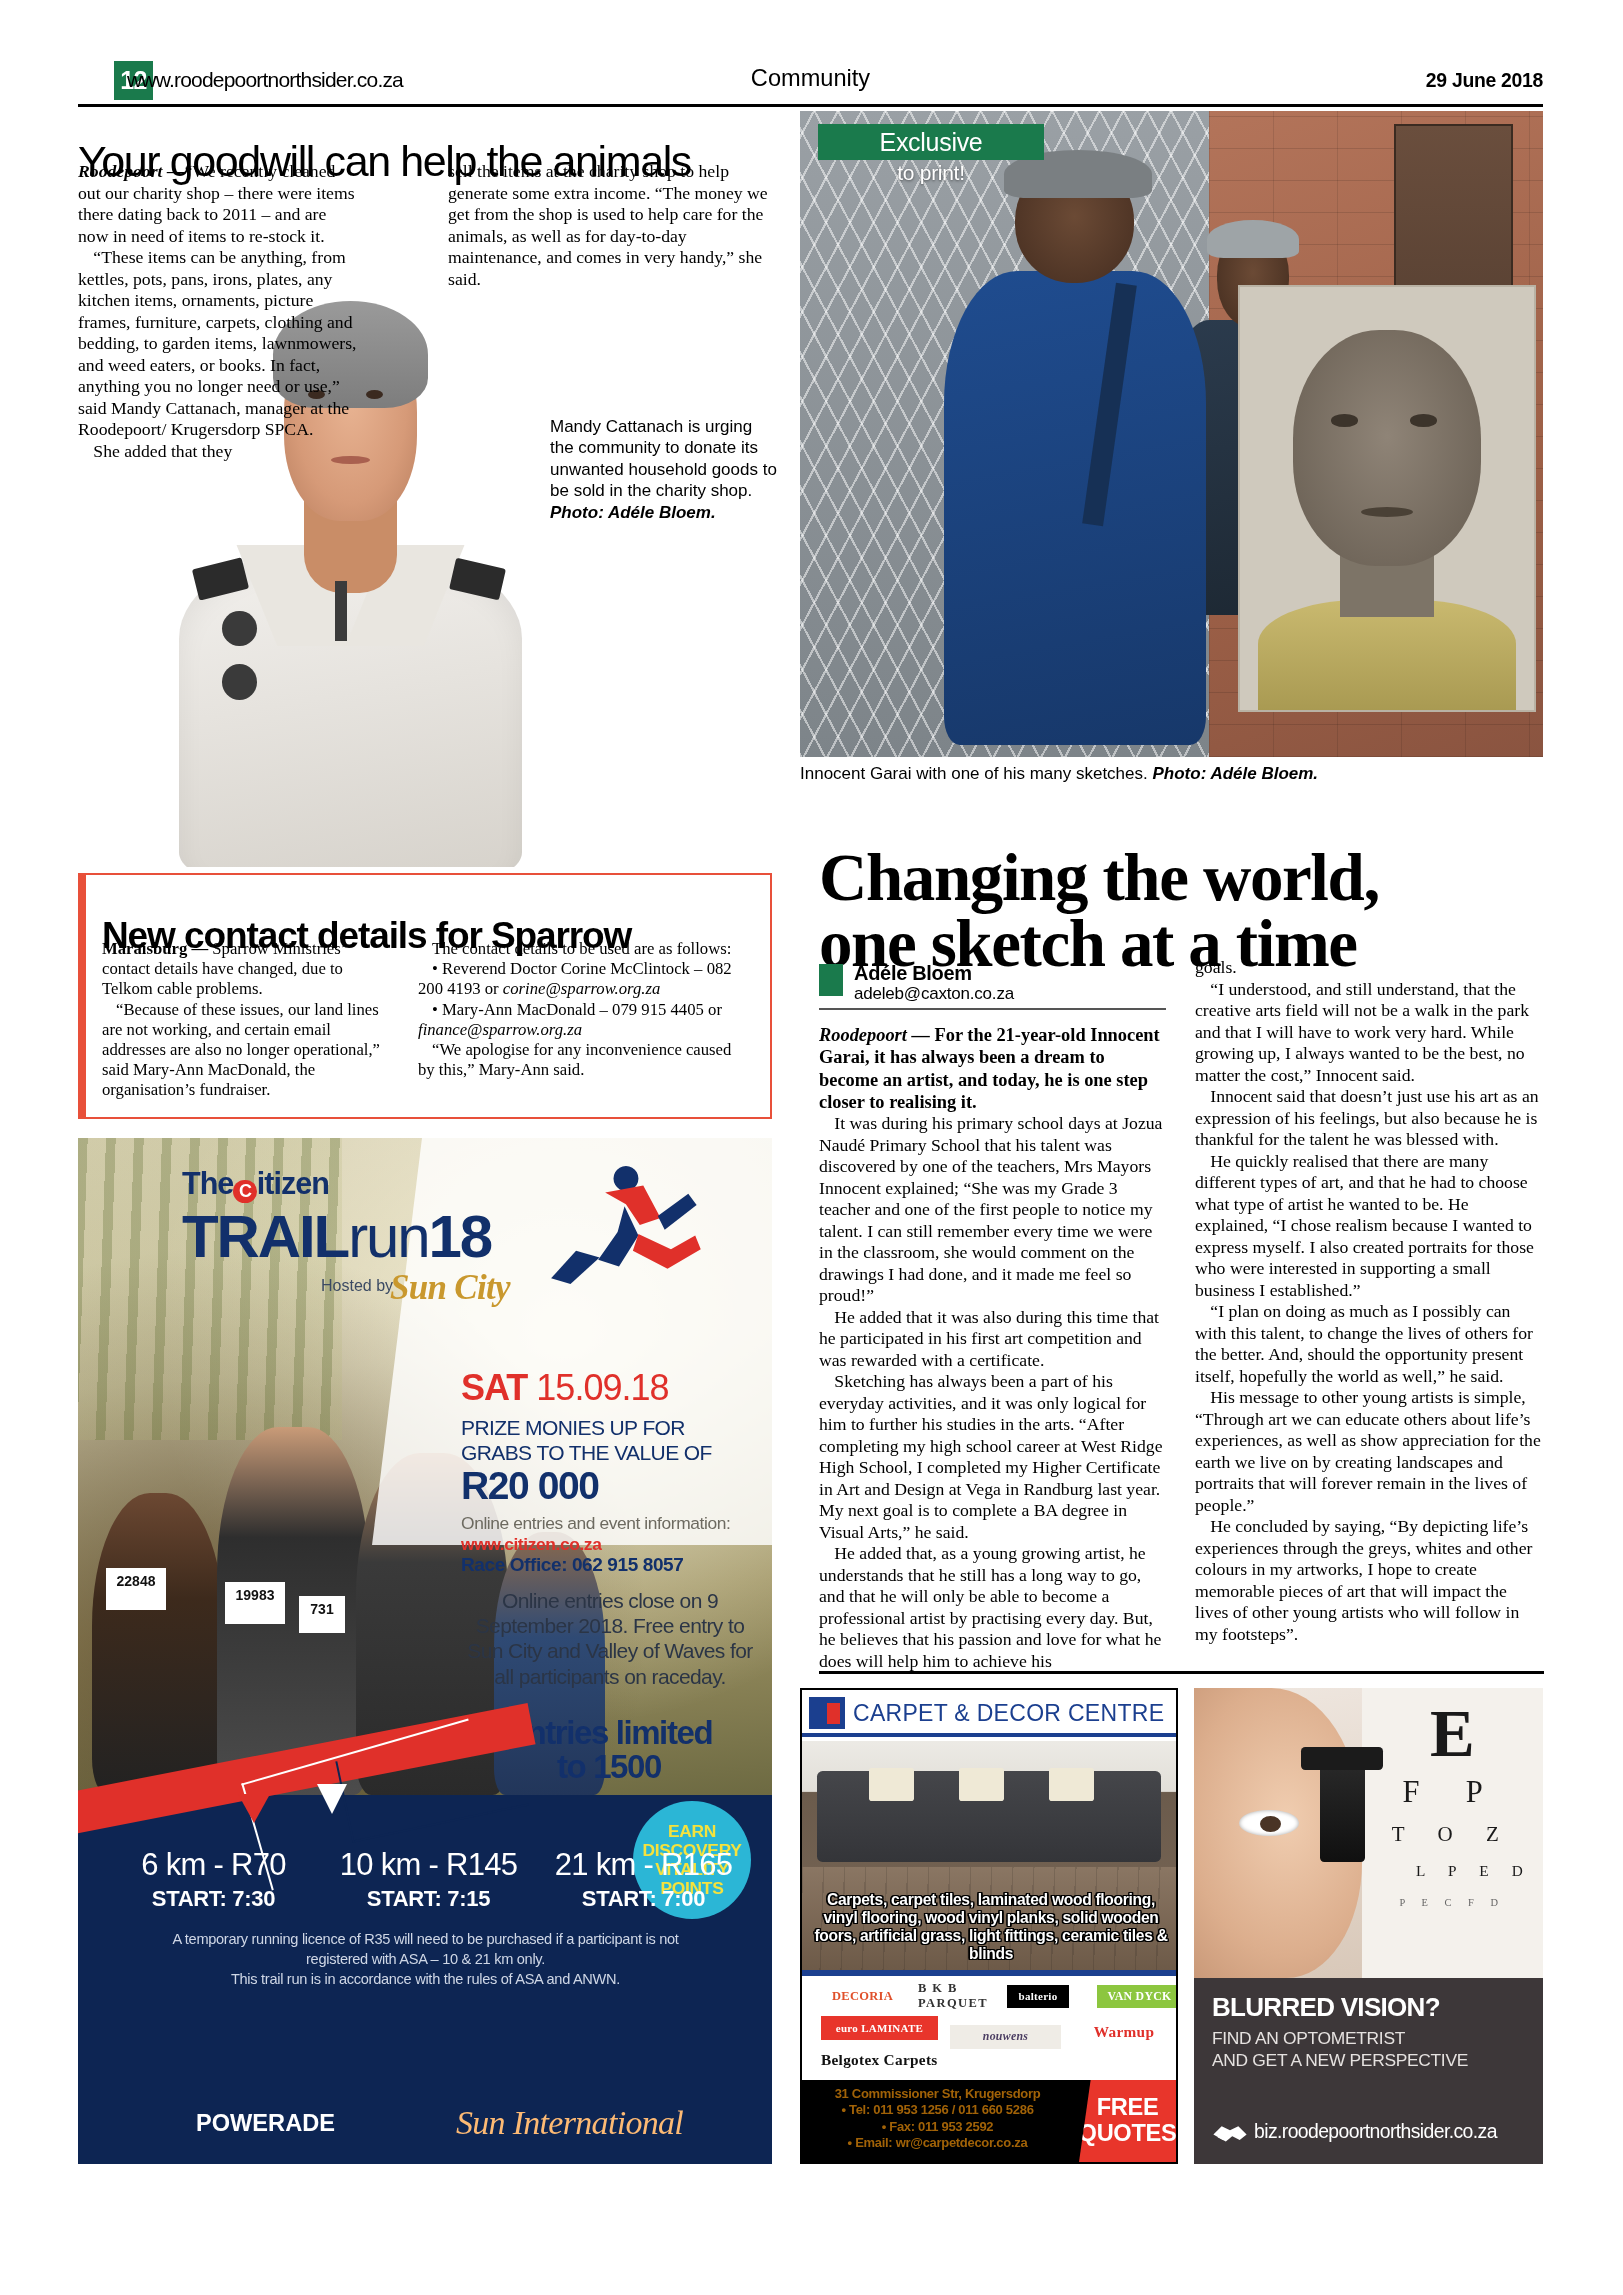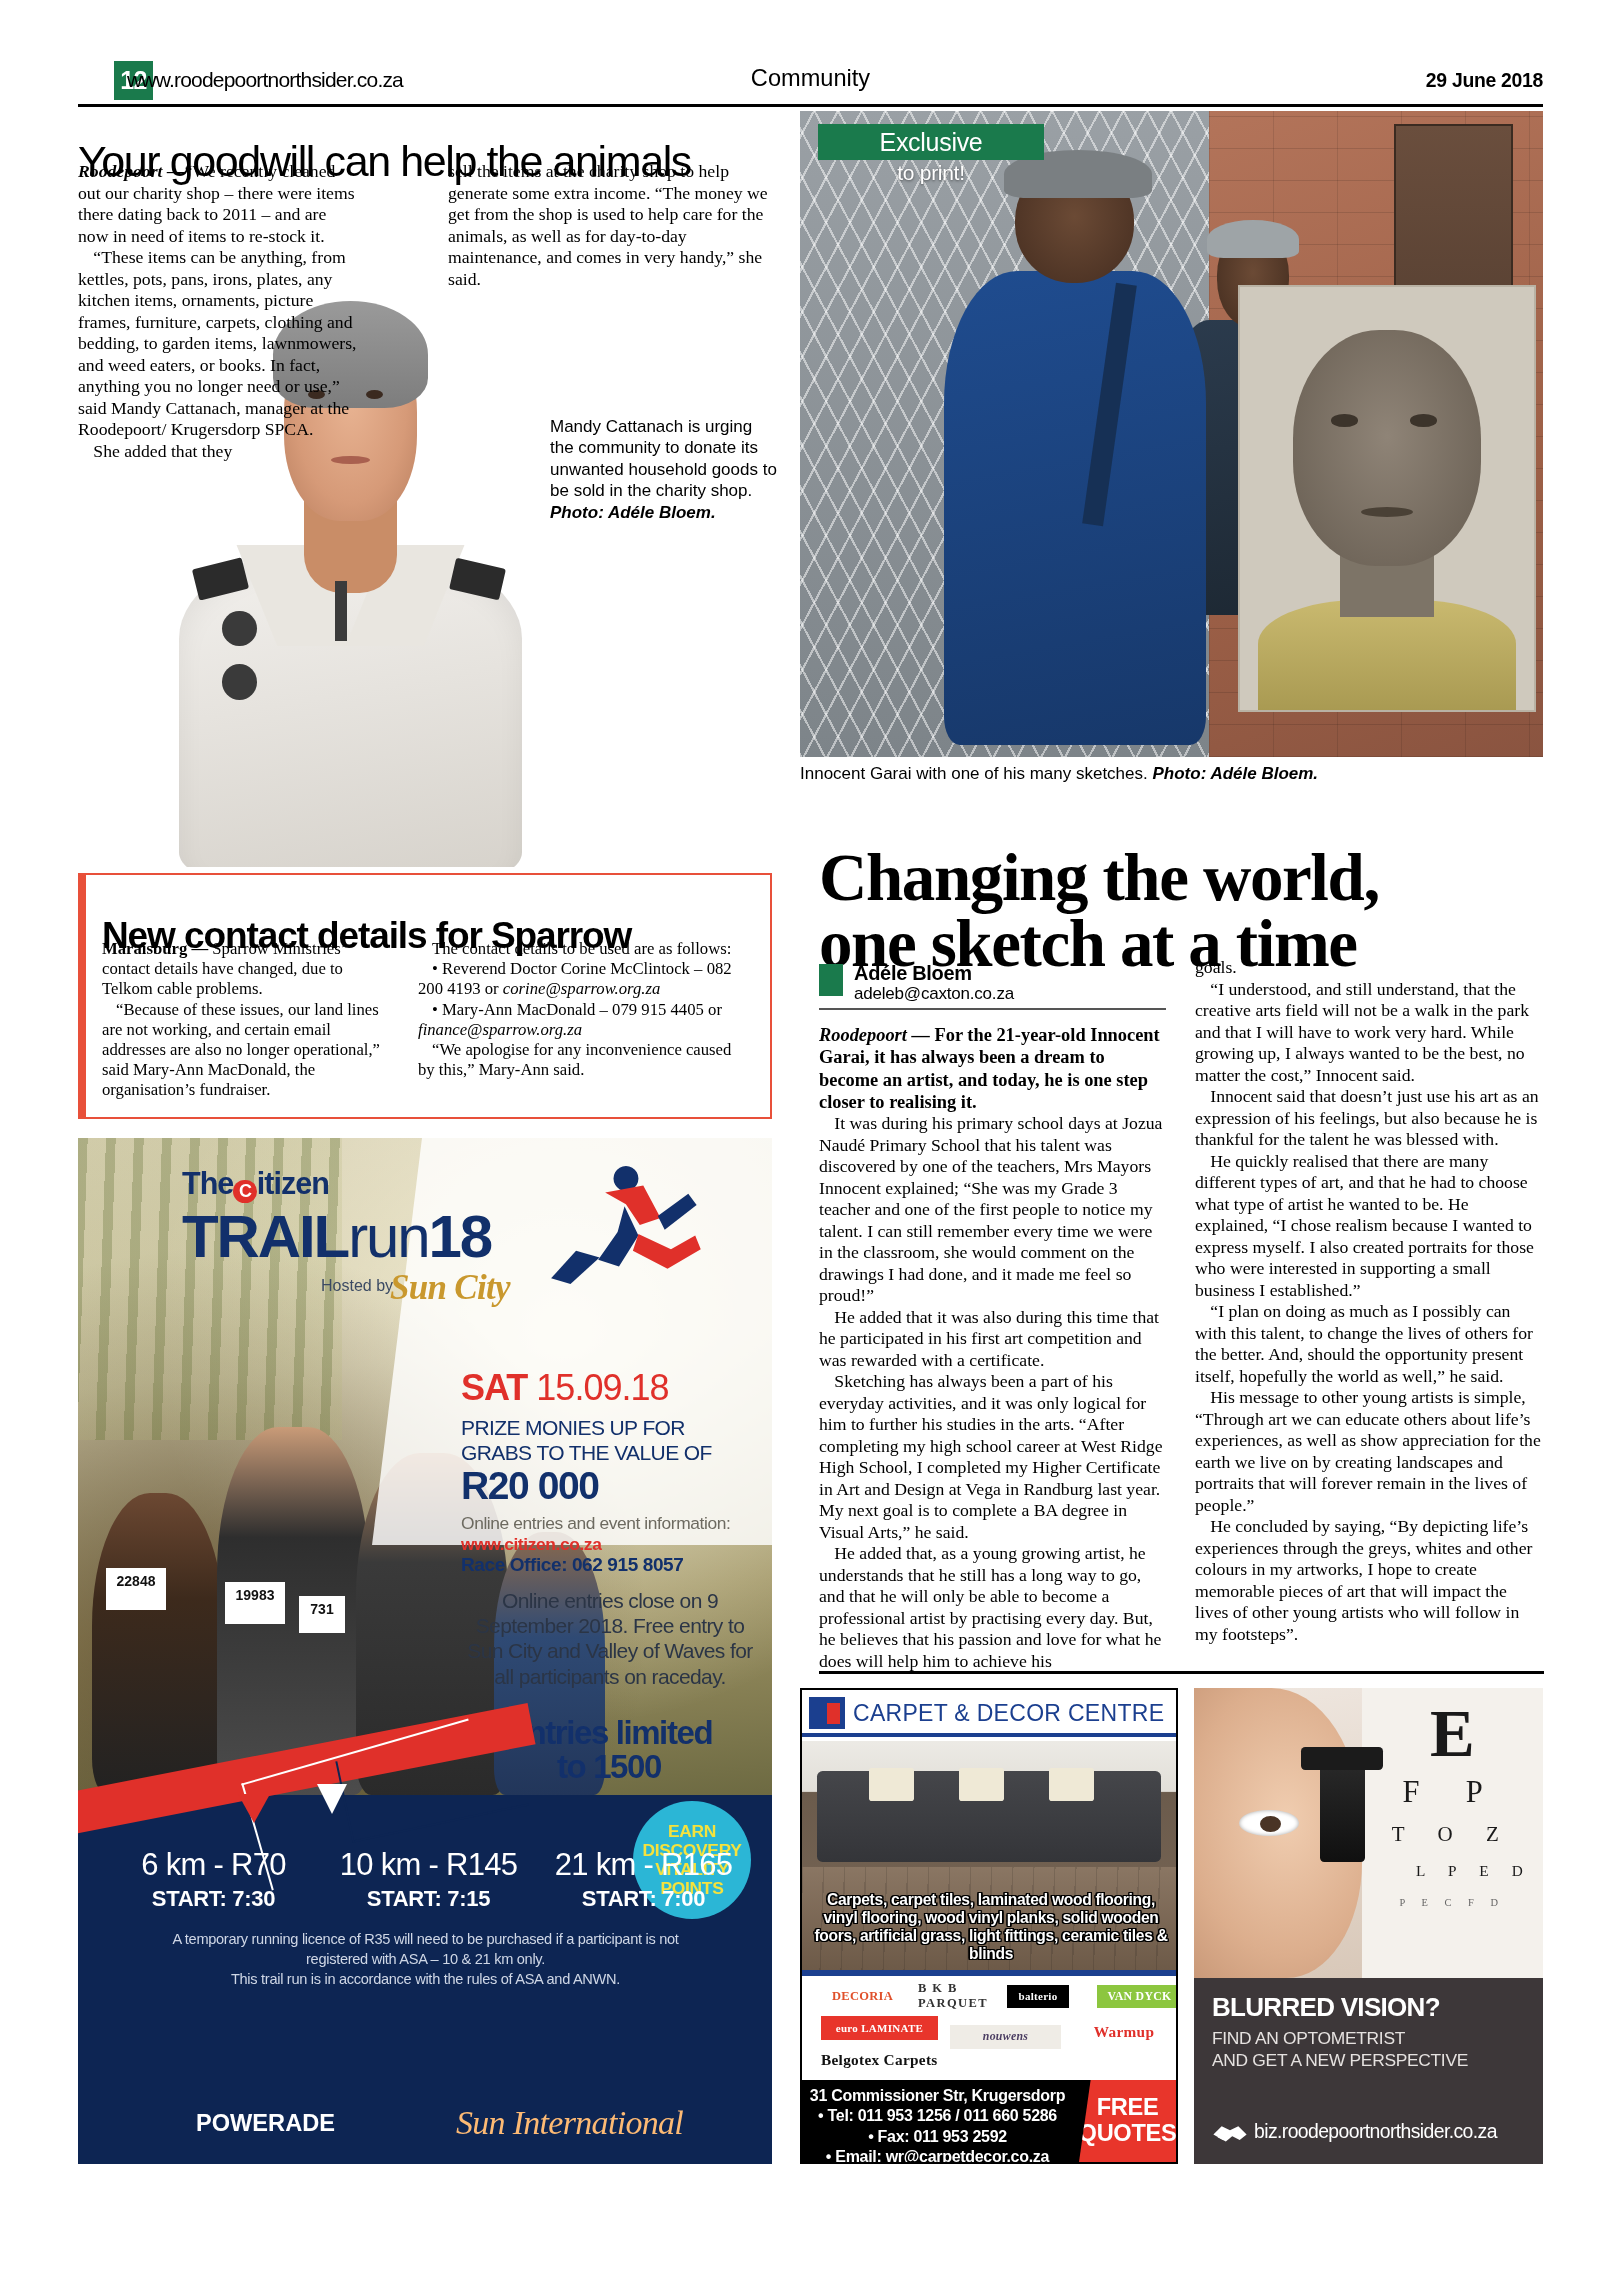--- a/index.html
+++ b/index.html
@@ -492,21 +492,21 @@
   #br3 { left:193px; top:5.6px; width:62px; height:23.6px; background:#000000; color:#fff; font-size:11px; }
   #br4 { left:283px; top:5.6px; width:85px; height:23.6px; background:#8cc63f; color:#fff; font-size:11.8px; }
   #br5 { left:7px; top:37px; width:117px; height:23.6px; background:#e8352b; color:#fff; font-size:11px; }
   #br6 { left:136px; top:46px; width:111px; height:23.6px; background:#efece6; color:#4b3d62; font-style:italic; font-size:11.8px; }
   #br7 { left:258px; top:40px; width:104px; height:25px; color:#e0302a; font-size:15.3px; }
   #br8 { left:7px; top:69px; width:160px; height:23.6px; color:#111; font-size:15.3px; justify-content:flex-start; }
   .ca-footer { position:absolute; left:0; bottom:0; width:100%; height:82px; background:#000; }
   .ca-addr {
     position:absolute; left:7px; top:5.6px; width:257px;
     font-family:"Liberation Sans", sans-serif;
-    font-weight:700; font-size:16px; color:#ffffff; line-height:1.28; letter-spacing:-0.3px;
+    font-weight:700; font-size:13px; color:#a16207; line-height:1.28; letter-spacing:-0.3px;
   }
   .ca-addr .ln { display:block; text-align:center; }
   .ca-free {
     position:absolute; right:0; top:0; width:97px; height:82px;
     background:#e8352b; color:#fff;
     font-family:"Liberation Sans", sans-serif;
     font-weight:700; font-size:23.6px; line-height:1.1;
     display:flex; flex-direction:column; align-items:center; justify-content:center;
     letter-spacing:-0.3px;
     clip-path: polygon(12% 0, 100% 0, 100% 100%, 0 100%);

